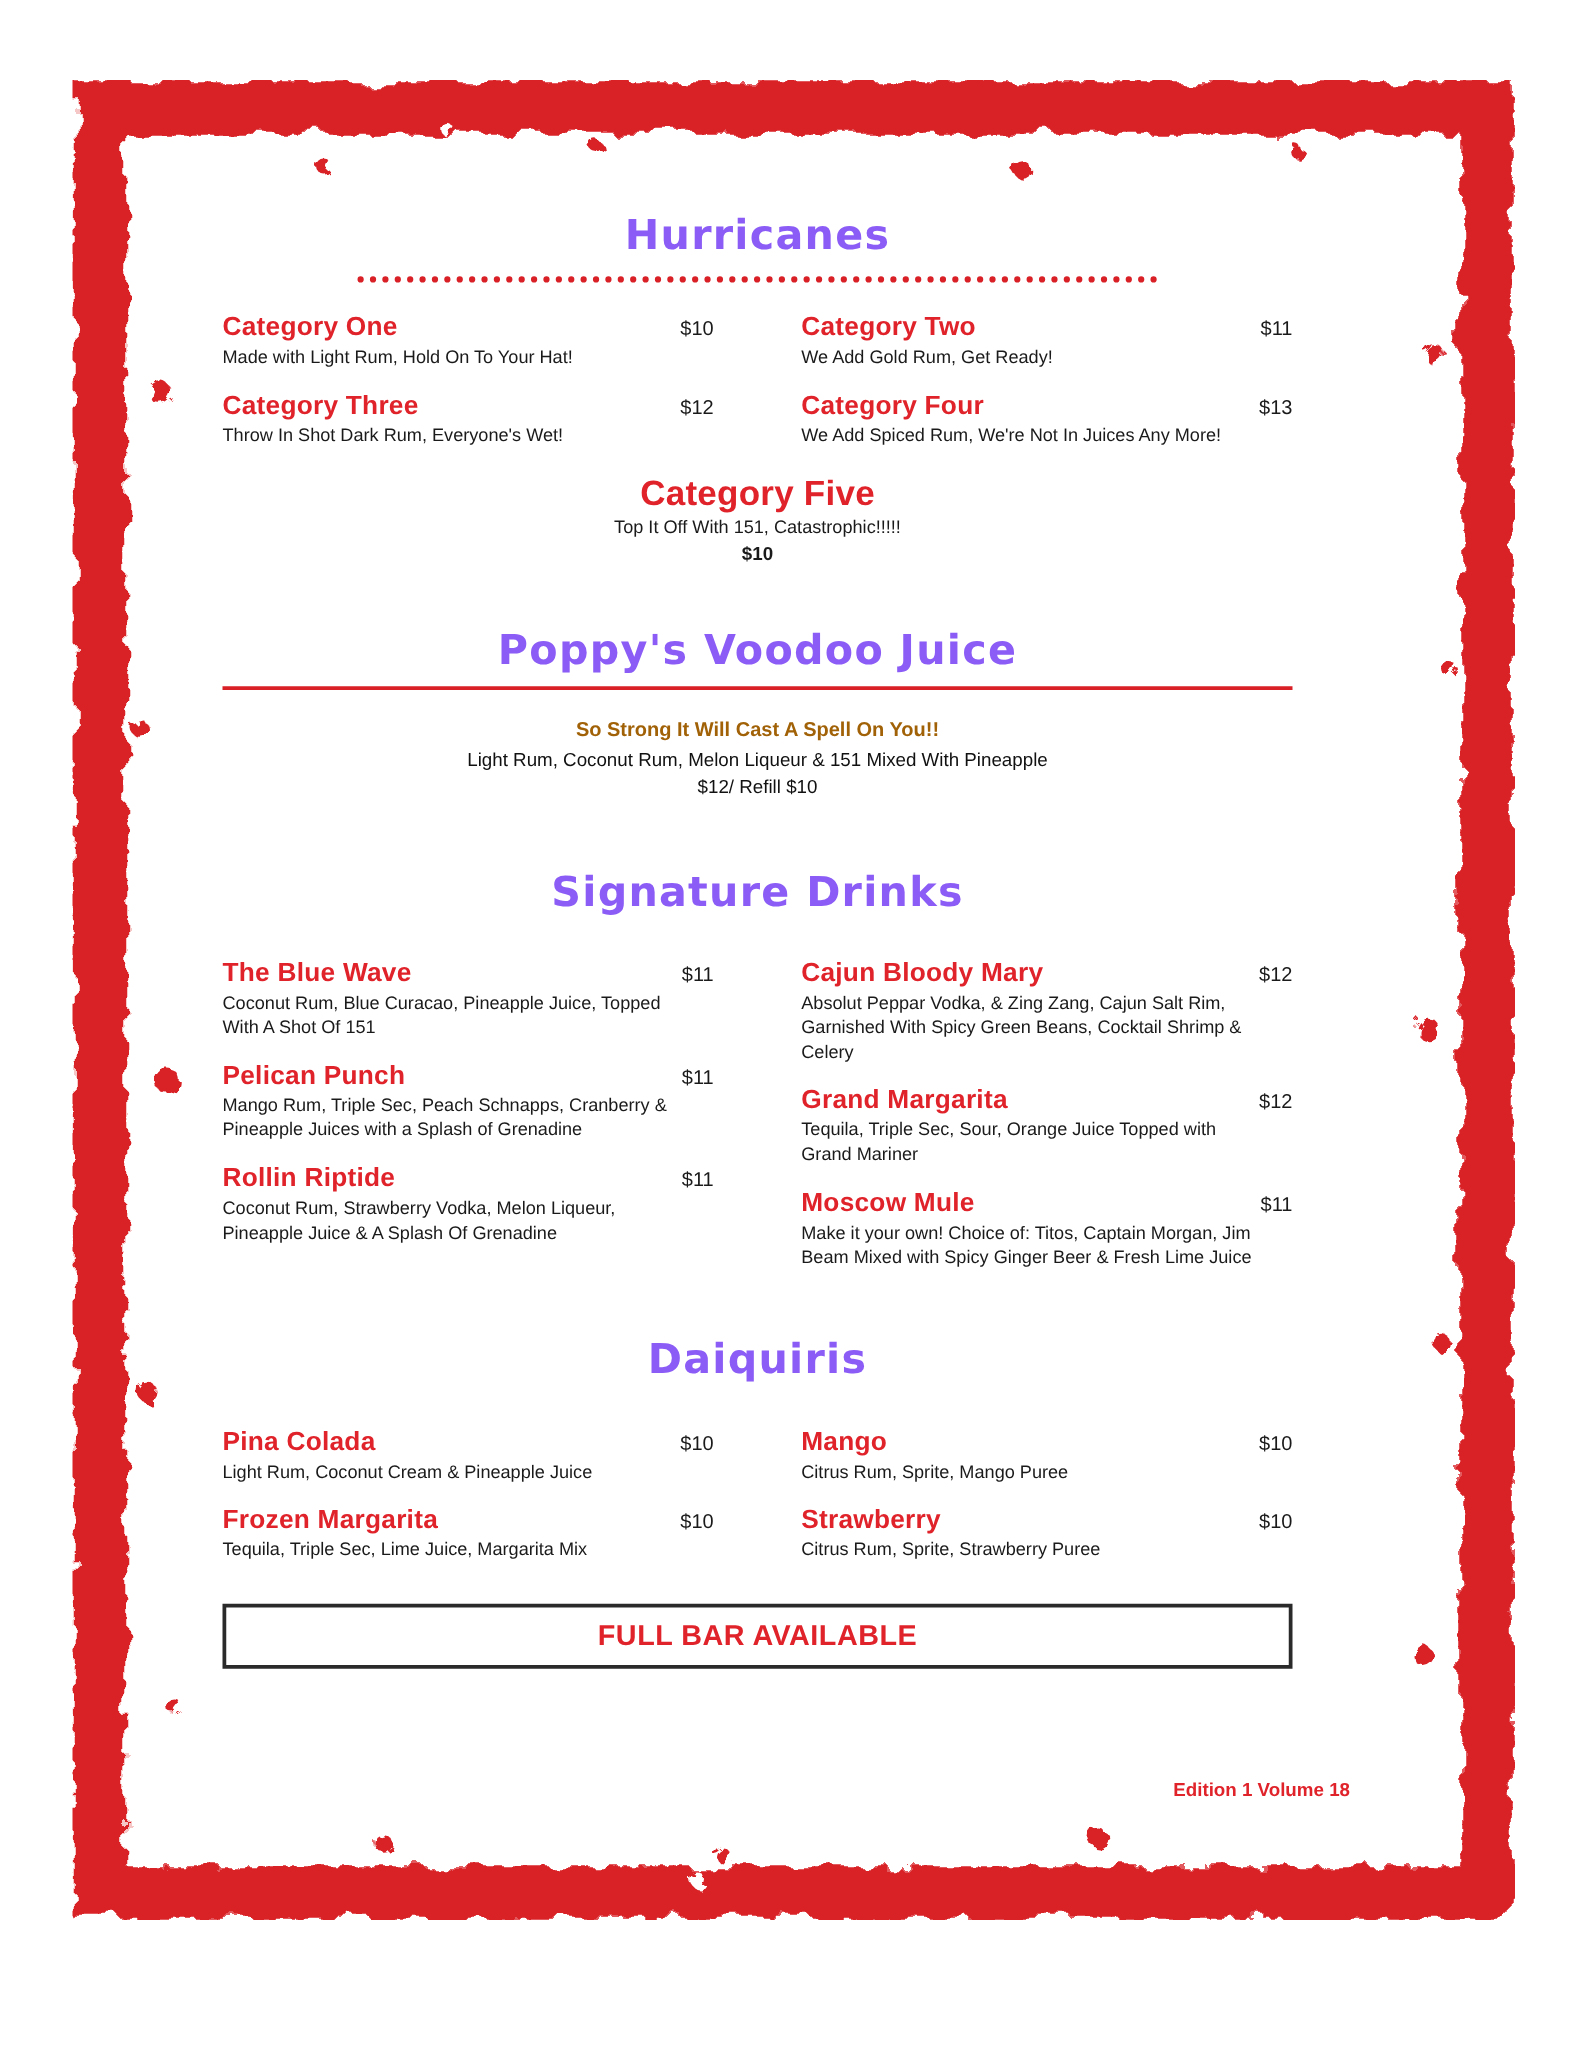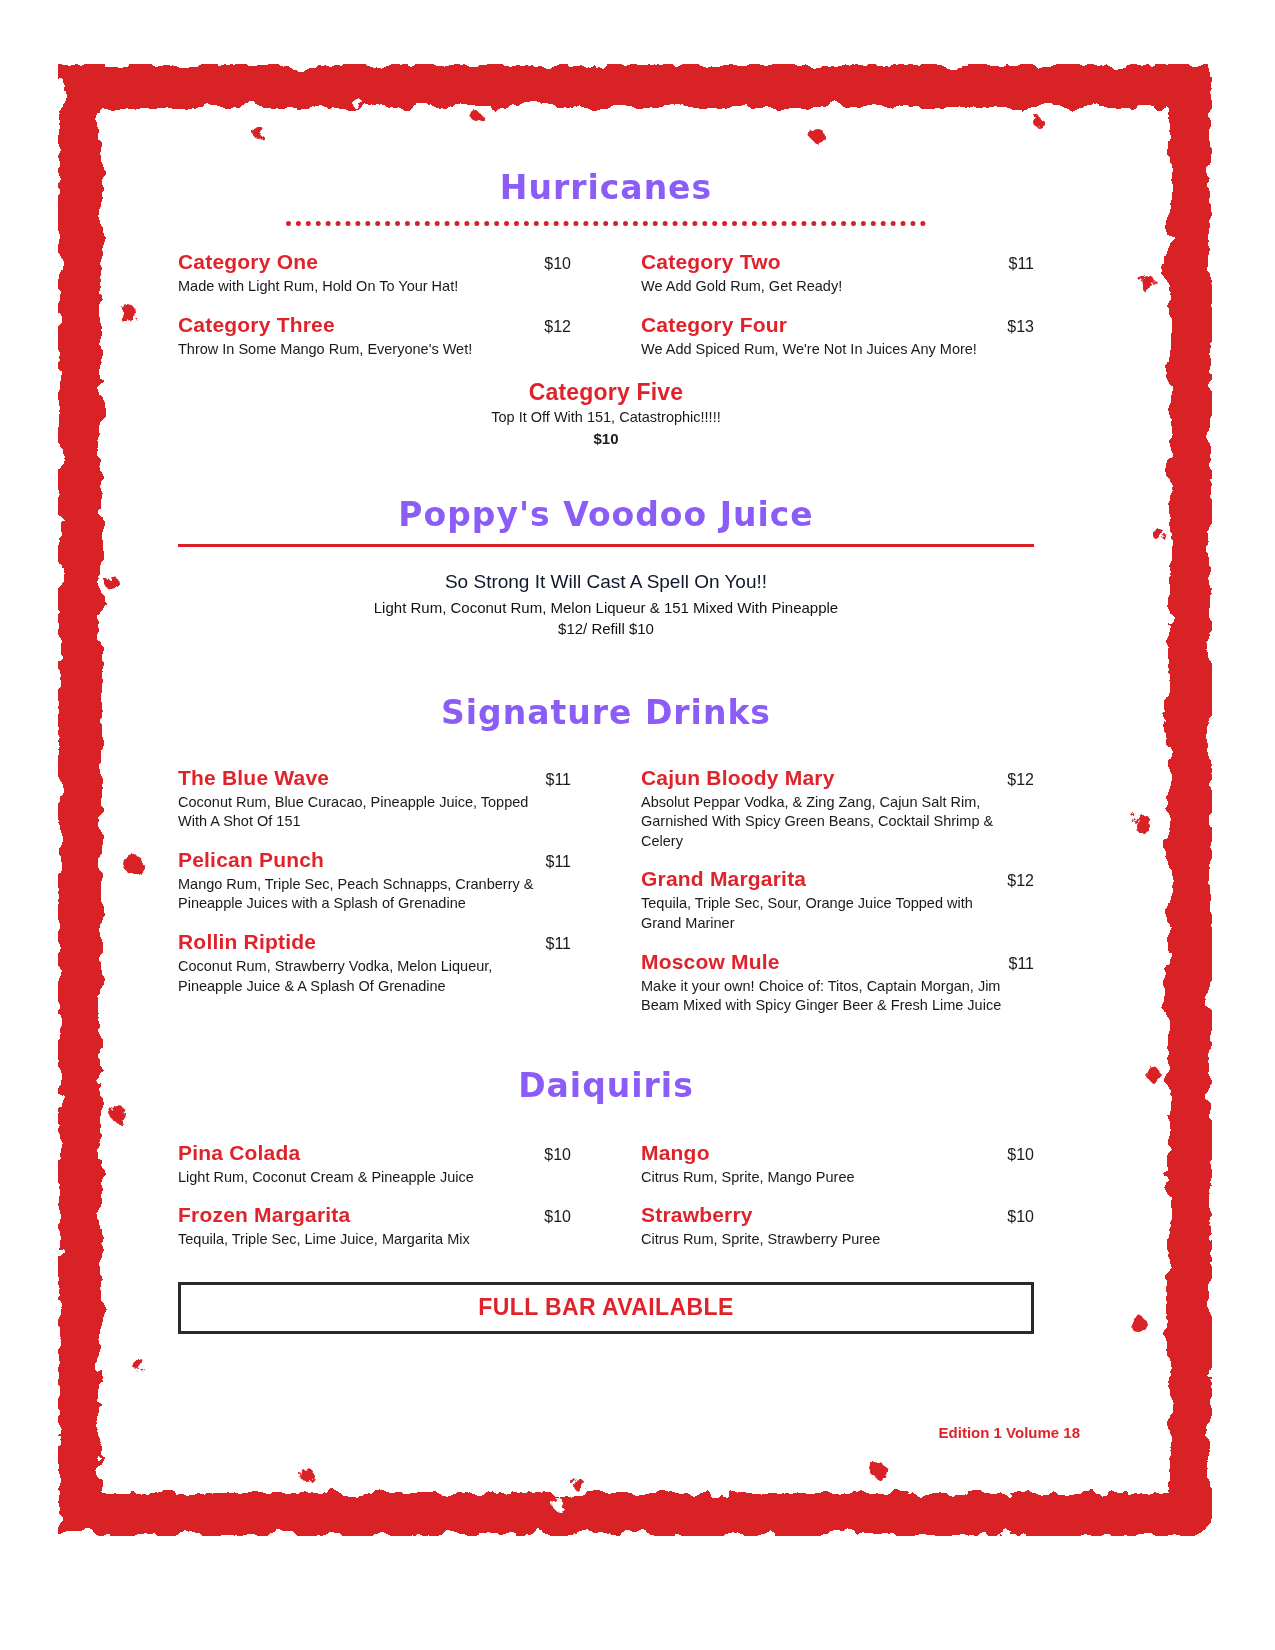--- a/index.html
+++ b/index.html
@@ -20,26 +20,26 @@
     margin:14px auto 24px auto;
   }
   .cols{display:flex;gap:70px;}
   .col{flex:1 1 0;min-width:0;}
   .item{margin-bottom:16px;}
   .item-head{display:flex;justify-content:space-between;align-items:baseline;}
   .item-name{color:#e0232a;font-weight:700;font-size:21px;letter-spacing:.2px;}
   .item-price{color:#1a1a1a;font-size:16px;padding-left:12px;white-space:nowrap;}
   .item-desc{font-size:14.5px;line-height:1.35;margin-top:3px;padding-right:26px;color:#1a1a1a;}
   .center-item{text-align:center;margin-top:4px;}
-  .center-item .item-name{font-size:23px;}
+  .center-item .item-name{font-size:28px;}
   .center-item .item-desc{padding:0;margin-top:2px;}
   .center-item .item-price{display:block;padding:0;margin-top:2px;font-weight:700;font-size:15px;}
   .voodoo{margin-top:48px;text-align:center;}
   .red-rule{height:3px;background:#d92027;border:none;margin:10px 0 24px 0;}
-  .voodoo-tagline{color:#0f172a;font-weight:400;font-size:19px;}
+  .voodoo-tagline{color:#a16207;font-weight:700;font-size:16px;}
   .voodoo-desc{font-size:15px;margin-top:6px;}
   .voodoo-price{font-size:15px;margin-top:4px;}
   .sig-title{margin-top:56px;}
   .sig-cols{margin-top:34px;}
   .daq-title{margin-top:34px;}
   .daq-cols{margin-top:36px;}
   .fullbar-box{
     border:3px solid #2a2a2a;margin-top:16px;padding:9px 0 10px 0;text-align:center;
   }
   .fullbar-text{color:#e0232a;font-weight:700;font-size:23px;letter-spacing:.4px;}
@@ -103,21 +103,21 @@
             <span class="item-name">Category One</span>
             <span class="item-price">$10</span>
           </div>
           <div class="item-desc">Made with Light Rum, Hold On To Your Hat!</div>
         </div>
         <div class="item">
           <div class="item-head">
             <span class="item-name">Category Three</span>
             <span class="item-price">$12</span>
           </div>
-          <div class="item-desc">Throw In Some Mango Rum, Everyone's Wet!</div>
+          <div class="item-desc">Throw In Shot Dark Rum, Everyone's Wet!</div>
         </div>
       </div>
       <div class="col">
         <div class="item">
           <div class="item-head">
             <span class="item-name">Category Two</span>
             <span class="item-price">$11</span>
           </div>
           <div class="item-desc">We Add Gold Rum, Get Ready!</div>
         </div>

